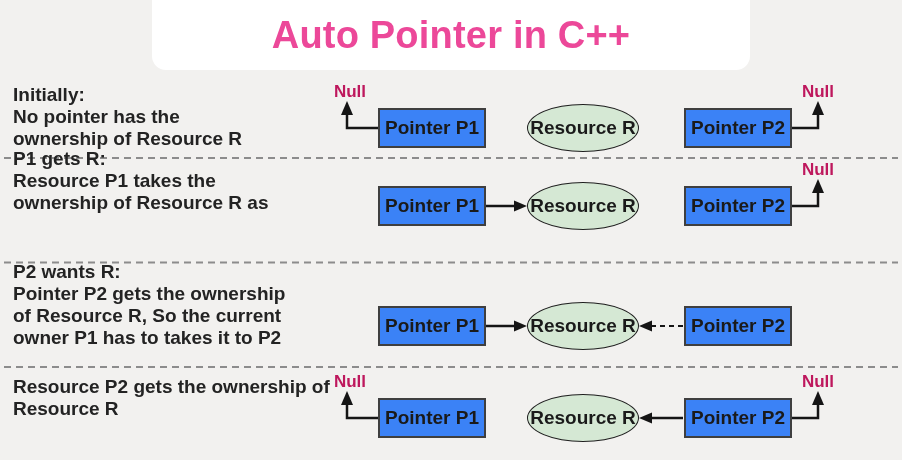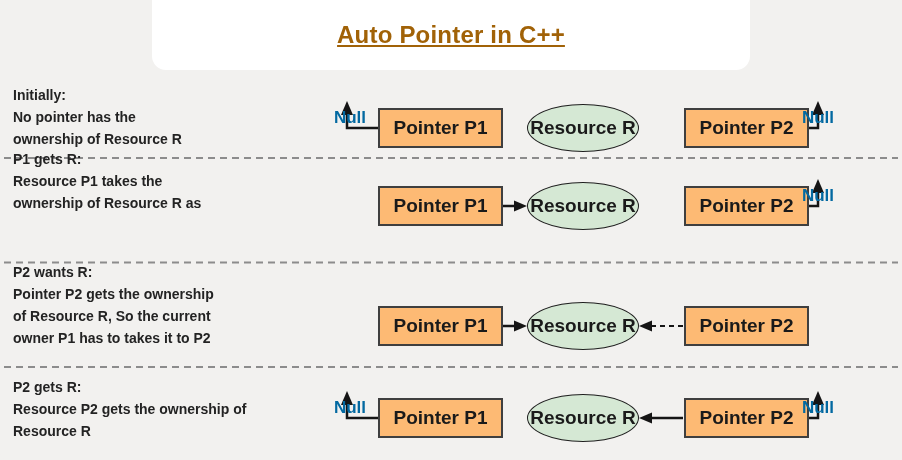--- a/index.html
+++ b/index.html
@@ -22,40 +22,39 @@
     top: 0;
     width: 598px;
     height: 70px;
     background: #ffffff;
     border-radius: 0 0 14px 14px;
     display: flex;
     align-items: center;
     justify-content: center;
   }
   .title-text {
-    font-size: 24px;
+    font-size: 38px;
     font-weight: 700;
-    color: #a16207;
+    color: #ec4899;
     letter-spacing: 0.2px;
-    text-decoration: underline;
   }
   .desc {
     position: absolute;
     left: 13px;
     width: 330px;
-    font-size: 14px;
+    font-size: 19px;
     line-height: 22px;
     font-weight: 700;
     color: #232323;
   }
   .node {
     position: absolute;
-    width: 125px;
+    width: 108px;
     height: 40px;
-    background: #fdba74;
+    background: #3b82f6;
     border: 2px solid #3f3f3f;
     box-sizing: border-box;
     display: flex;
     align-items: center;
     justify-content: center;
     font-size: 19px;
     font-weight: 700;
     color: #1a1a1a;
   }
   .resource {
@@ -72,22 +71,21 @@
     font-size: 19px;
     font-weight: 700;
     color: #1a1a1a;
   }
   .null-label {
     position: absolute;
     width: 64px;
     text-align: center;
     font-size: 17px;
     font-weight: 700;
-    color: #0369a1;
-    margin-top: 26px;
+    color: #be185d;
   }
   #connectors {
     position: absolute;
     left: 0;
     top: 0;
     width: 902px;
     height: 460px;
   }
   .wire { stroke: #151515; stroke-width: 2.5; fill: none; }
   .wire-dashed { stroke: #151515; stroke-width: 2.2; fill: none; stroke-dasharray: 5 4; }
@@ -157,21 +155,20 @@
     <div>P2 wants R:</div>
     <div>Pointer P2 gets the ownership</div>
     <div>of Resource R, So the current</div>
     <div>owner P1 has to takes it to P2</div>
   </div>
   <div class="node" style="left:378px; top:306px">Pointer P1</div>
   <div class="resource" style="left:527px; top:302px">Resource R</div>
   <div class="node" style="left:684px; top:306px">Pointer P2</div>
 
   <div class="desc" style="top:376px">
-    <div>P2 gets R:</div>
     <div>Resource P2 gets the ownership of</div>
     <div>Resource R</div>
   </div>
   <div class="null-label" style="left:318px; top:372px">Null</div>
   <div class="node" style="left:378px; top:398px">Pointer P1</div>
   <div class="resource" style="left:527px; top:394px">Resource R</div>
   <div class="node" style="left:684px; top:398px">Pointer P2</div>
   <div class="null-label" style="left:786px; top:372px">Null</div>
 
 </div>

